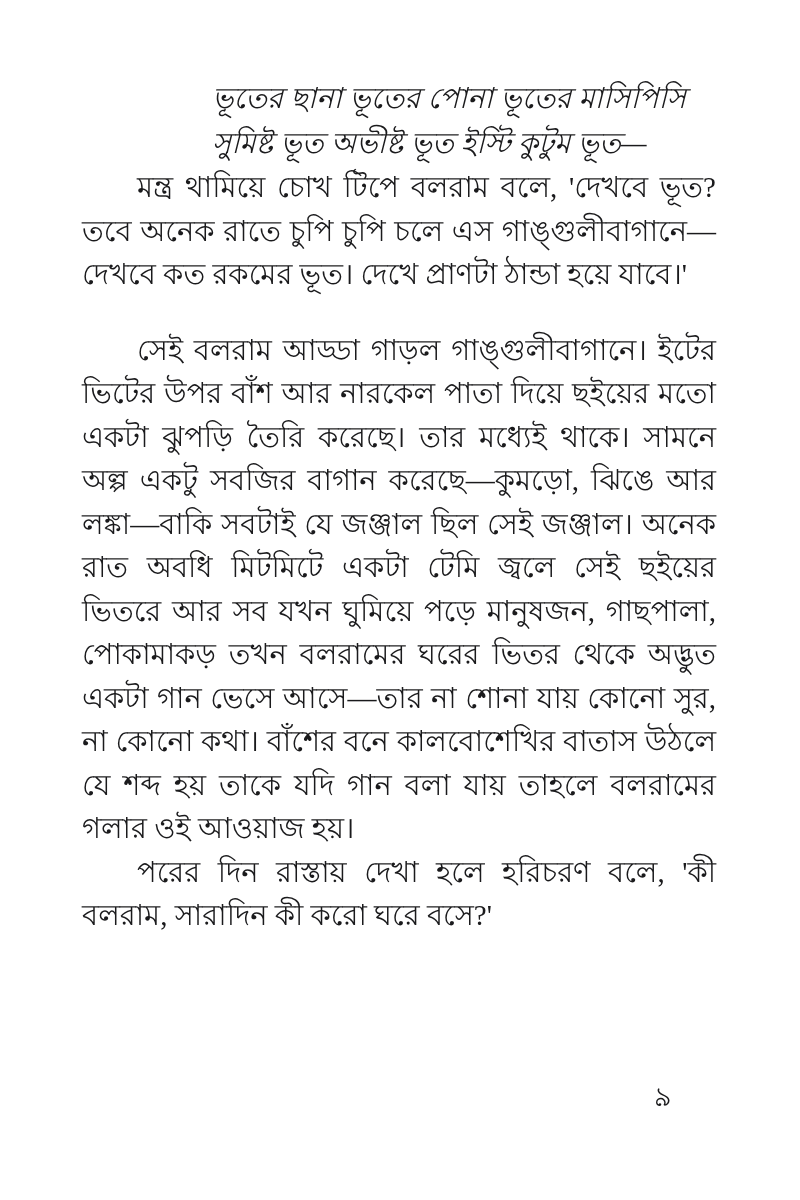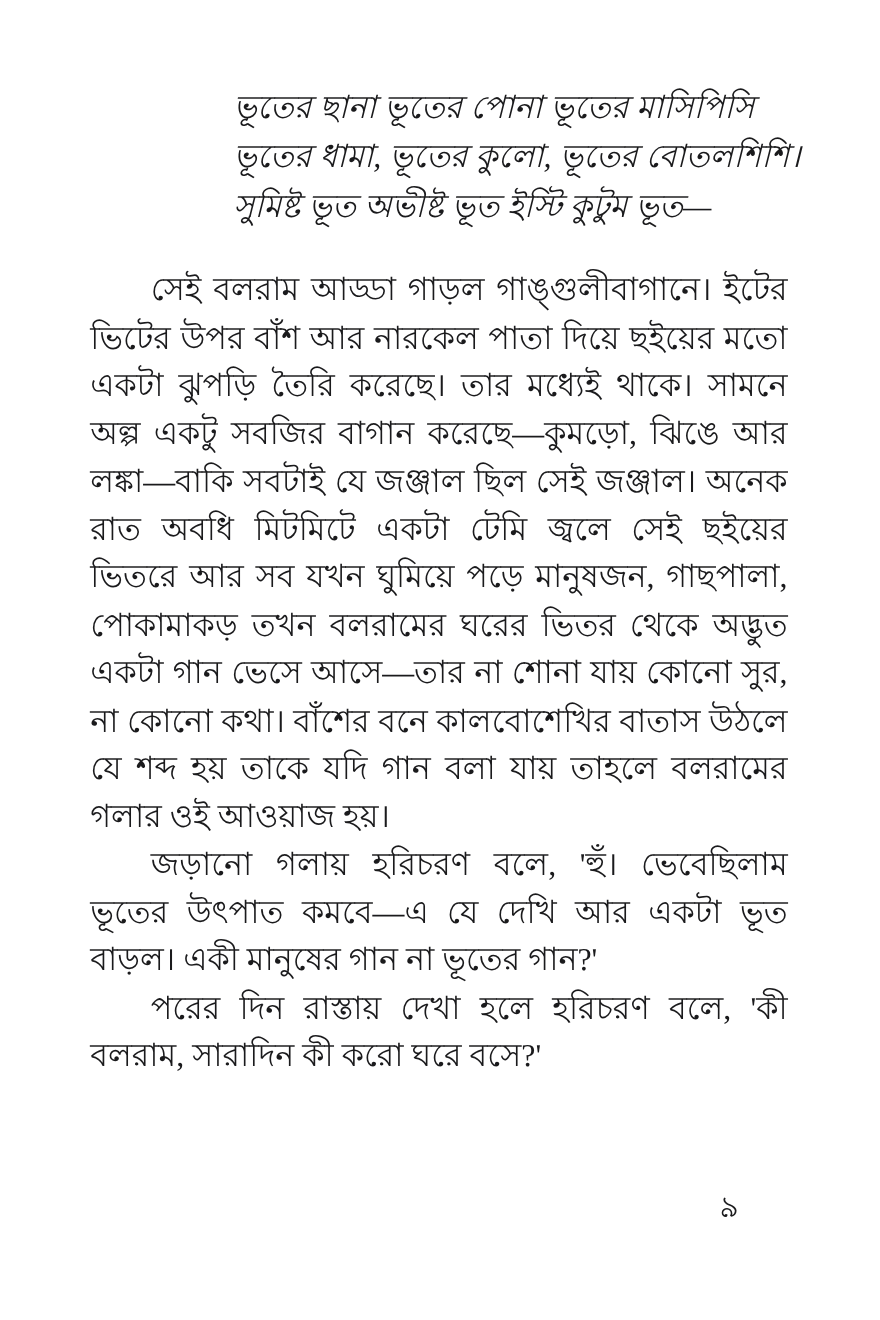--- a/index.html
+++ b/index.html
@@ -53,24 +53,23 @@
   }
 </style>
 </head>
 <body>
 
 <div class="page">
   <div class="content">
 
     <div class="verse">
       <div class="verse-line">ভূতের ছানা ভূতের পোনা ভূতের মাসিপিসি</div>
-      <div class="verse-line">ভূতের ধামা, ভূতের কুলো, ভূতের বোতলশিশি।</div>
       <div class="verse-line">সুমিষ্ট ভূত অভীষ্ট ভূত ইস্টি কুটুম ভূত—</div>
     </div>
 
+    <p class="para">মন্ত্র থামিয়ে চোখ টিপে বলরাম বলে, 'দেখবে ভূত? তবে অনেক রাতে চুপি চুপি চলে এস গাঙ্গুলীবাগানে—দেখবে কত রকমের ভূত। দেখে প্রাণটা ঠান্ডা হয়ে যাবে।'</p>
     <p class="para gap-above">সেই বলরাম আড্ডা গাড়ল গাঙ্গুলীবাগানে। ইটের ভিটের উপর বাঁশ আর নারকেল পাতা দিয়ে ছইয়ের মতো একটা ঝুপড়ি তৈরি করেছে। তার মধ্যেই থাকে। সামনে অল্প একটু সবজির বাগান করেছে—কুমড়ো, ঝিঙে আর লঙ্কা—বাকি সবটাই যে জঞ্জাল ছিল সেই জঞ্জাল। অনেক রাত অবধি মিটমিটে একটা টেমি জ্বলে সেই ছইয়ের ভিতরে আর সব যখন ঘুমিয়ে পড়ে মানুষজন, গাছপালা, পোকামাকড় তখন বলরামের ঘরের ভিতর থেকে অদ্ভুত একটা গান ভেসে আসে—তার না শোনা যায় কোনো সুর, না কোনো কথা। বাঁশের বনে কালবোশেখির বাতাস উঠলে যে শব্দ হয় তাকে যদি গান বলা যায় তাহলে বলরামের গলার ওই আওয়াজ হয়।</p>
-    <p class="para">জড়ানো গলায় হরিচরণ বলে, 'হুঁ। ভেবেছিলাম ভূতের উৎপাত কমবে—এ যে দেখি আর একটা ভূত বাড়ল। একী মানুষের গান না ভূতের গান?'</p>
     <p class="para">পরের দিন রাস্তায় দেখা হলে হরিচরণ বলে, 'কী বলরাম, সারাদিন কী করো ঘরে বসে?'</p>
 
   </div>
 
   <div class="page-num">৯</div>
 </div>
 
 </body></html>

